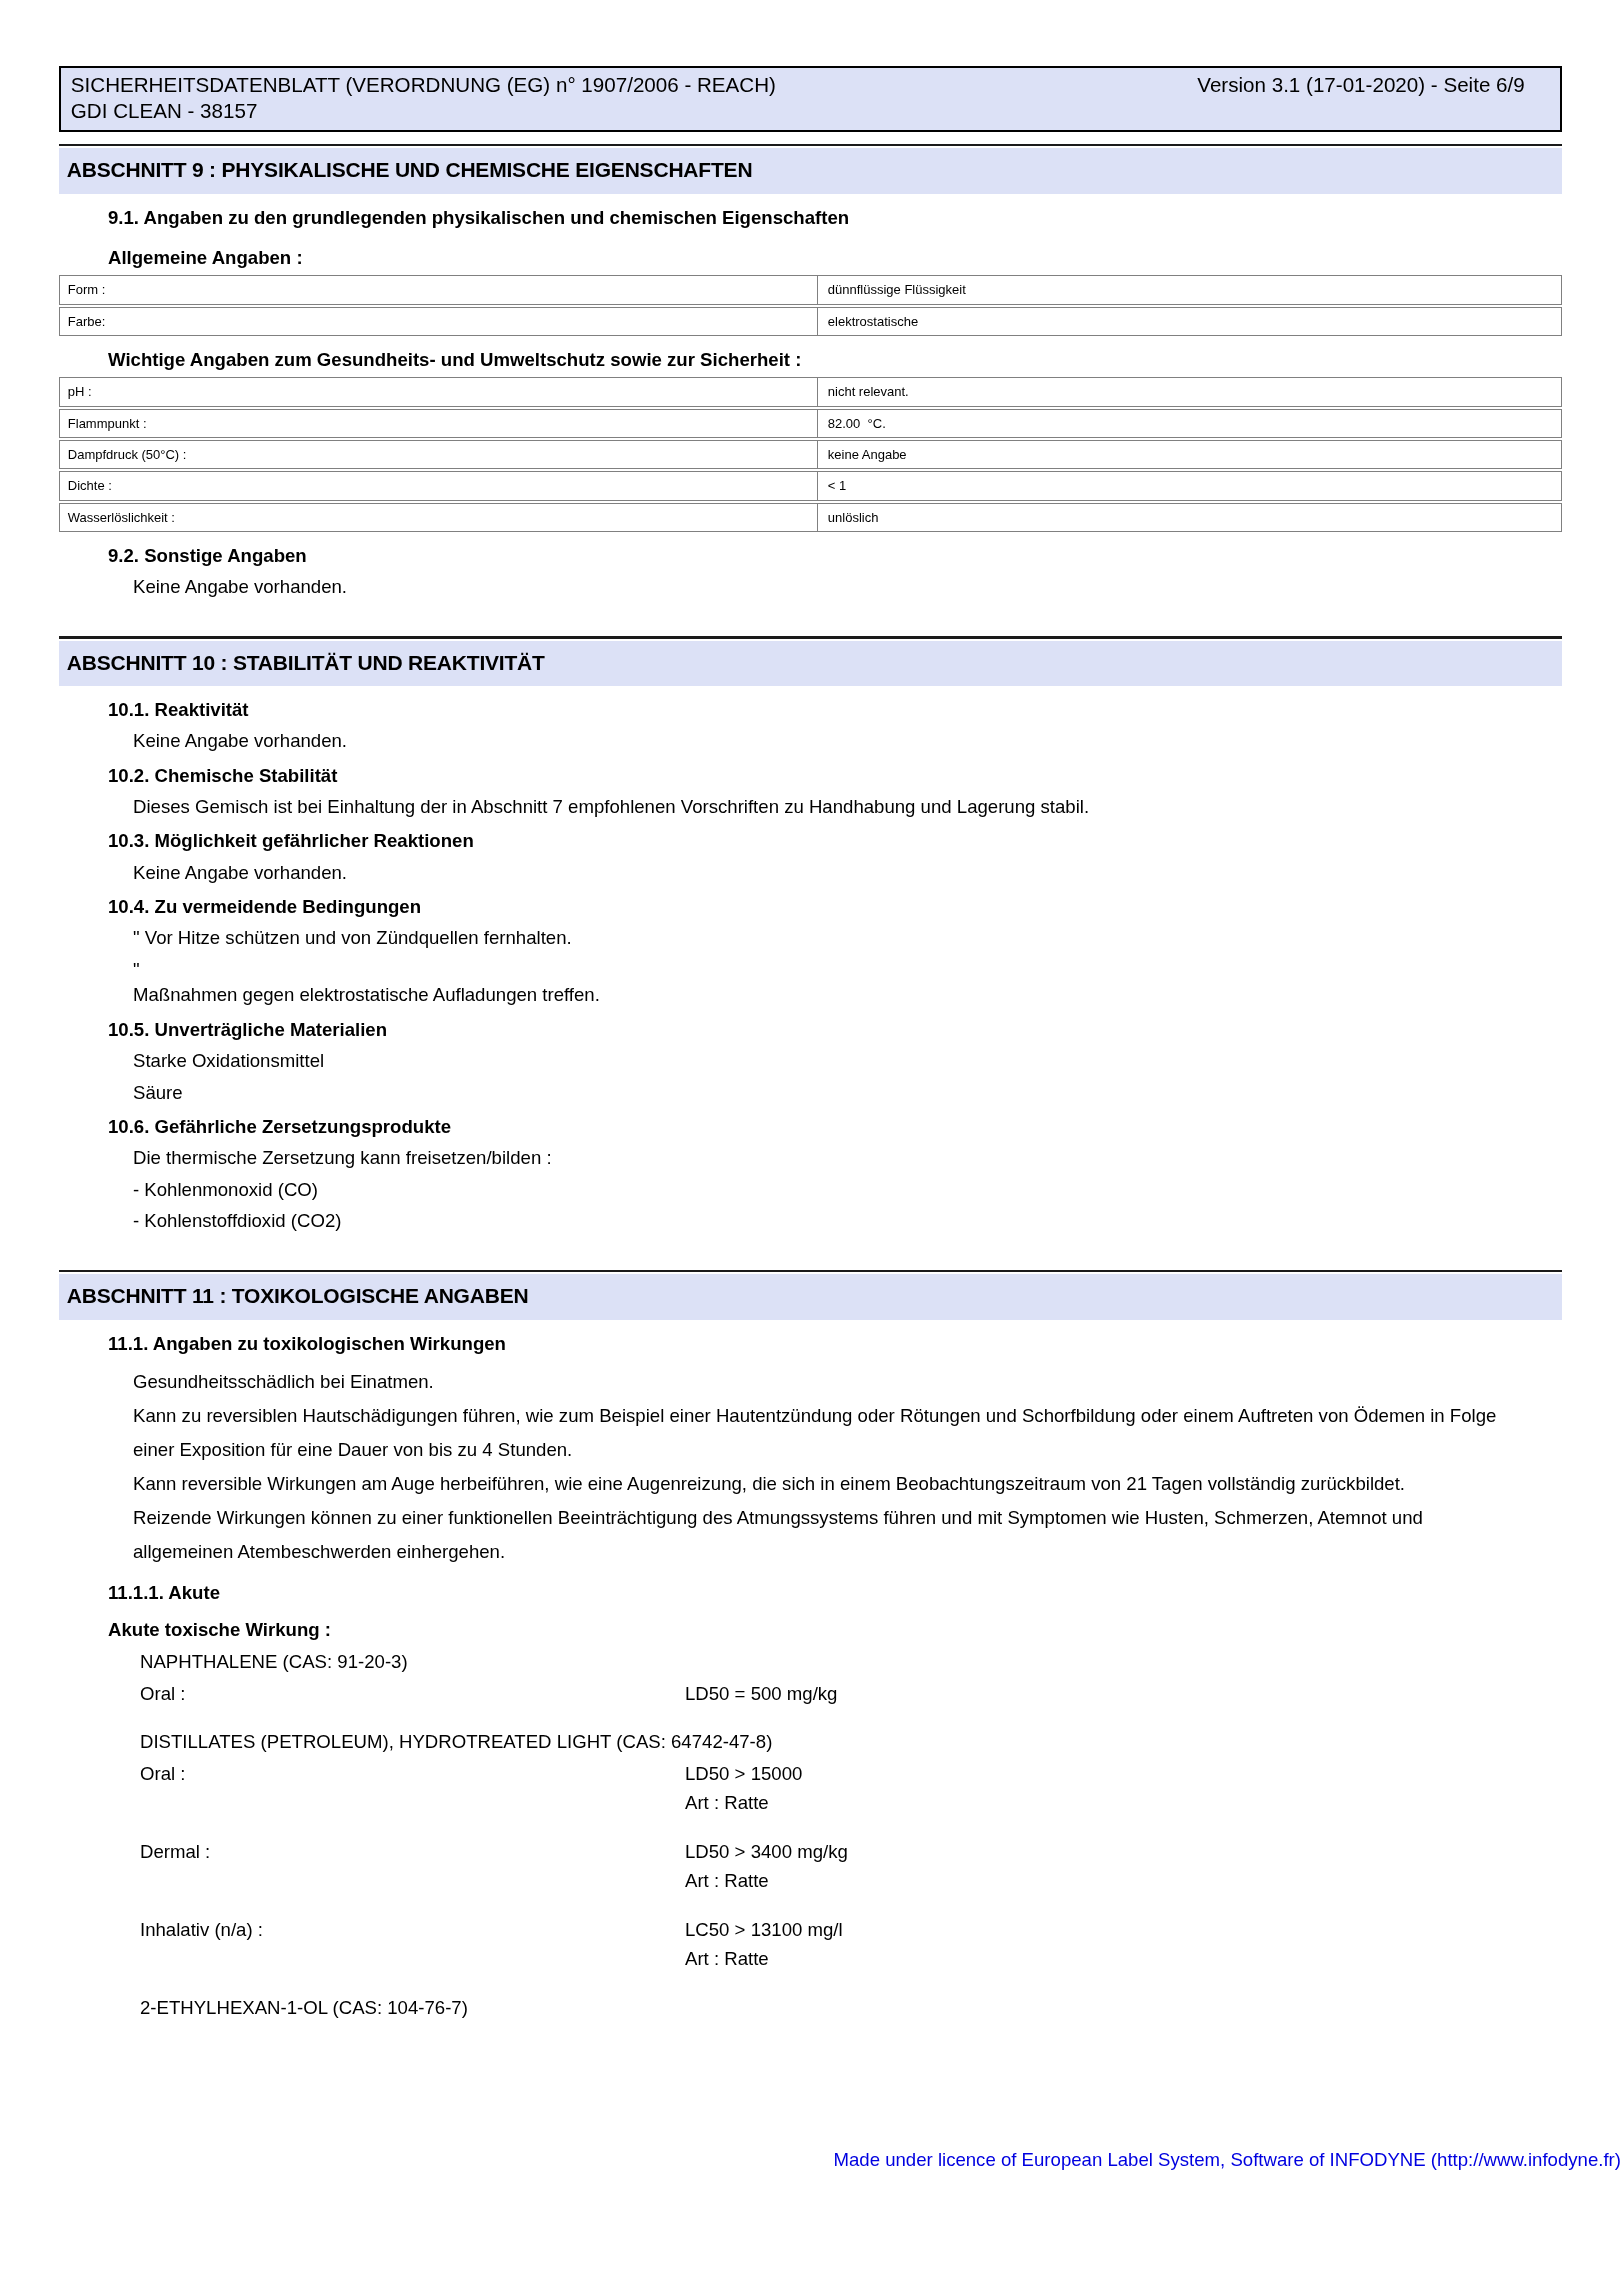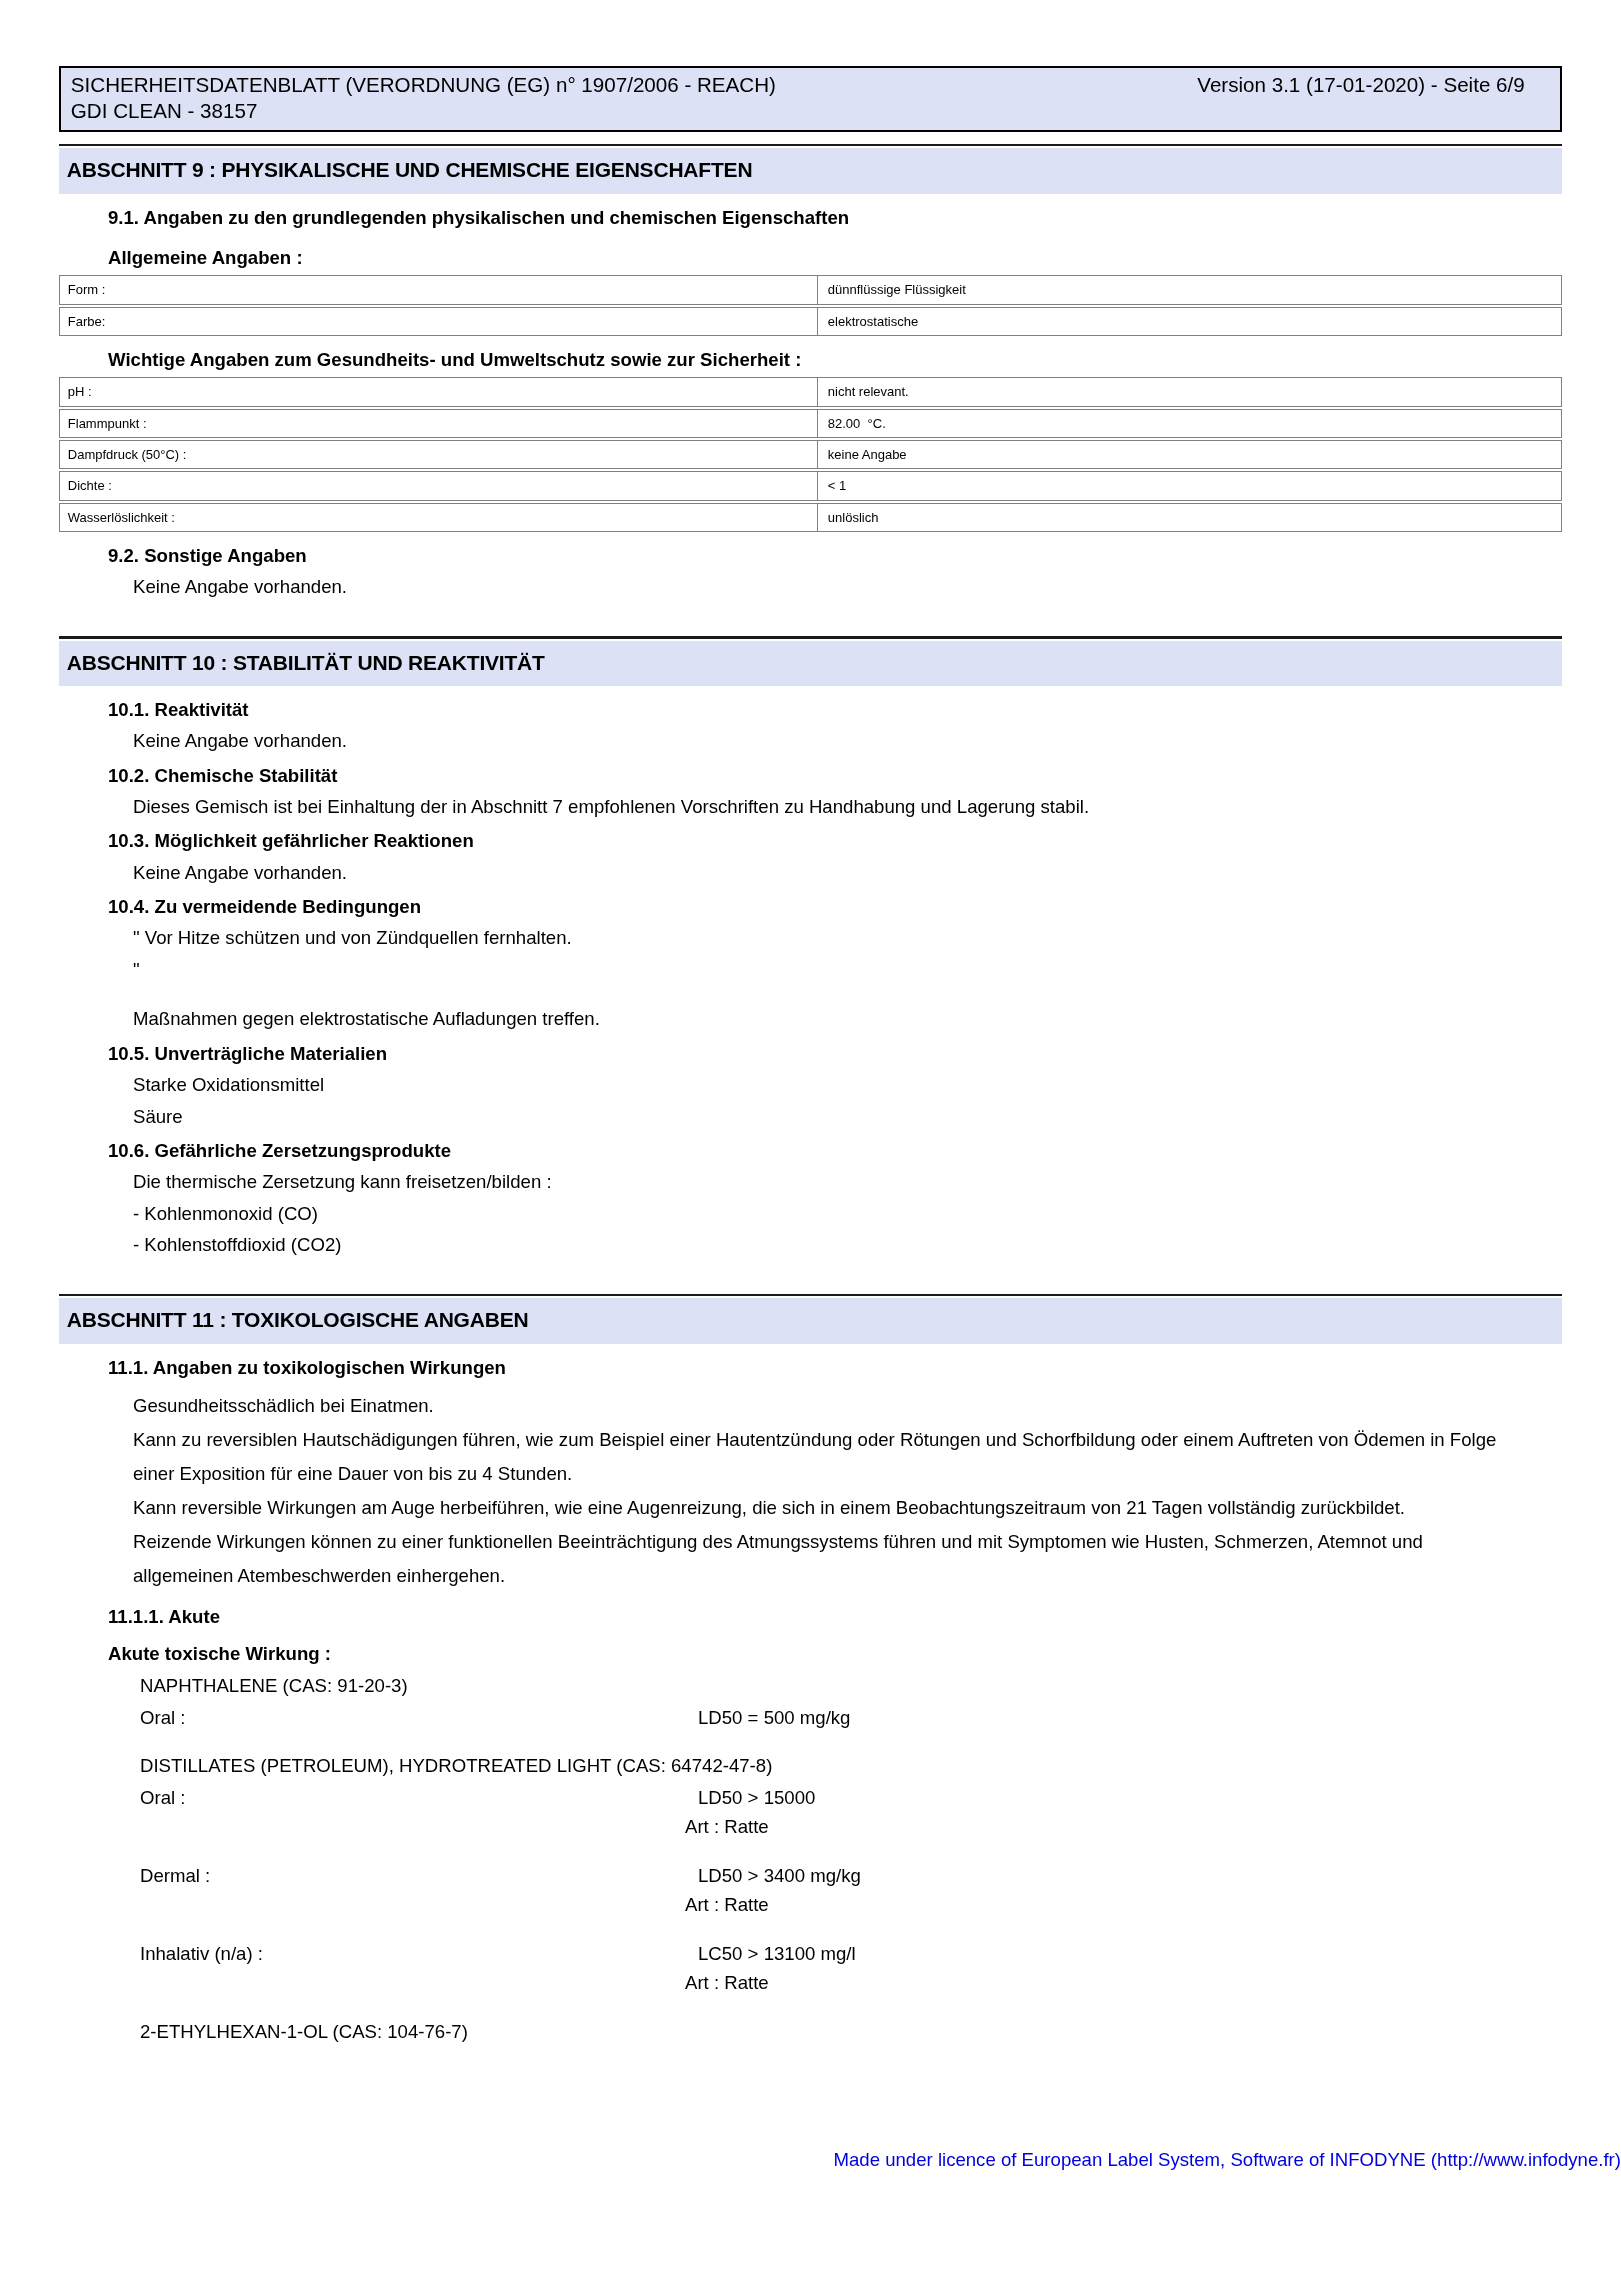--- a/index.html
+++ b/index.html
@@ -75,21 +75,21 @@
   }
   .kv-label {
     width: 758px;
     padding: 3.9px 7.8px 3.9px 7.8px;
     border-right: 1px solid var(--table_border);
   }
   .kv-value { flex: 1; padding: 3.9px 7.8px 3.9px 9.8px; white-space: pre-wrap; }
 
   
   .tox-name { font-size: 18.6px; line-height: 20.6px; padding-left: 81px; margin-top: 11.8px; }
-  .tox-row { display: flex; font-size: 18.6px; line-height: 20.6px; padding-left: 81px; margin-top: 10.8px; gap: 13px; }
+  .tox-row { display: flex; font-size: 18.6px; line-height: 20.6px; padding-left: 81px; margin-top: 10.8px; }
   .tox-label { width: 545px; }
   .tox-species { font-size: 18.6px; line-height: 20.6px; padding-left: 626px; margin-top: 8.8px; }
   .mt-gap { margin-top: 28px; }
 
   
   .footer {
     position: absolute;
     left: 0;
     top: 2149px;
     width: 100%;
@@ -169,21 +169,21 @@
 
       <div class="sub-h">10.2. Chemische Stabilität</div>
       <div class="body-line">Dieses Gemisch ist bei Einhaltung der in Abschnitt 7 empfohlenen Vorschriften zu Handhabung und Lagerung stabil.</div>
 
       <div class="sub-h">10.3. Möglichkeit gefährlicher Reaktionen</div>
       <div class="body-line">Keine Angabe vorhanden.</div>
 
       <div class="sub-h">10.4. Zu vermeidende Bedingungen</div>
       <div class="body-line">" Vor Hitze schützen und von Zündquellen fernhalten.</div>
       <div class="body-line">"</div>
-      <div class="body-line" style="margin-top:29px;">Maßnahmen gegen elektrostatische Aufladungen treffen.</div>
+      <div class="body-line" style="margin-top:5px;">Maßnahmen gegen elektrostatische Aufladungen treffen.</div>
 
       <div class="sub-h">10.5. Unverträgliche Materialien</div>
       <div class="body-line">Starke Oxidationsmittel</div>
       <div class="body-line">Säure</div>
 
       <div class="sub-h">10.6. Gefährliche Zersetzungsprodukte</div>
       <div class="body-line">Die thermische Zersetzung kann freisetzen/bilden :</div>
       <div class="body-line">- Kohlenmonoxid (CO)</div>
       <div class="body-line">- Kohlenstoffdioxid (CO2)</div>
     </div>

